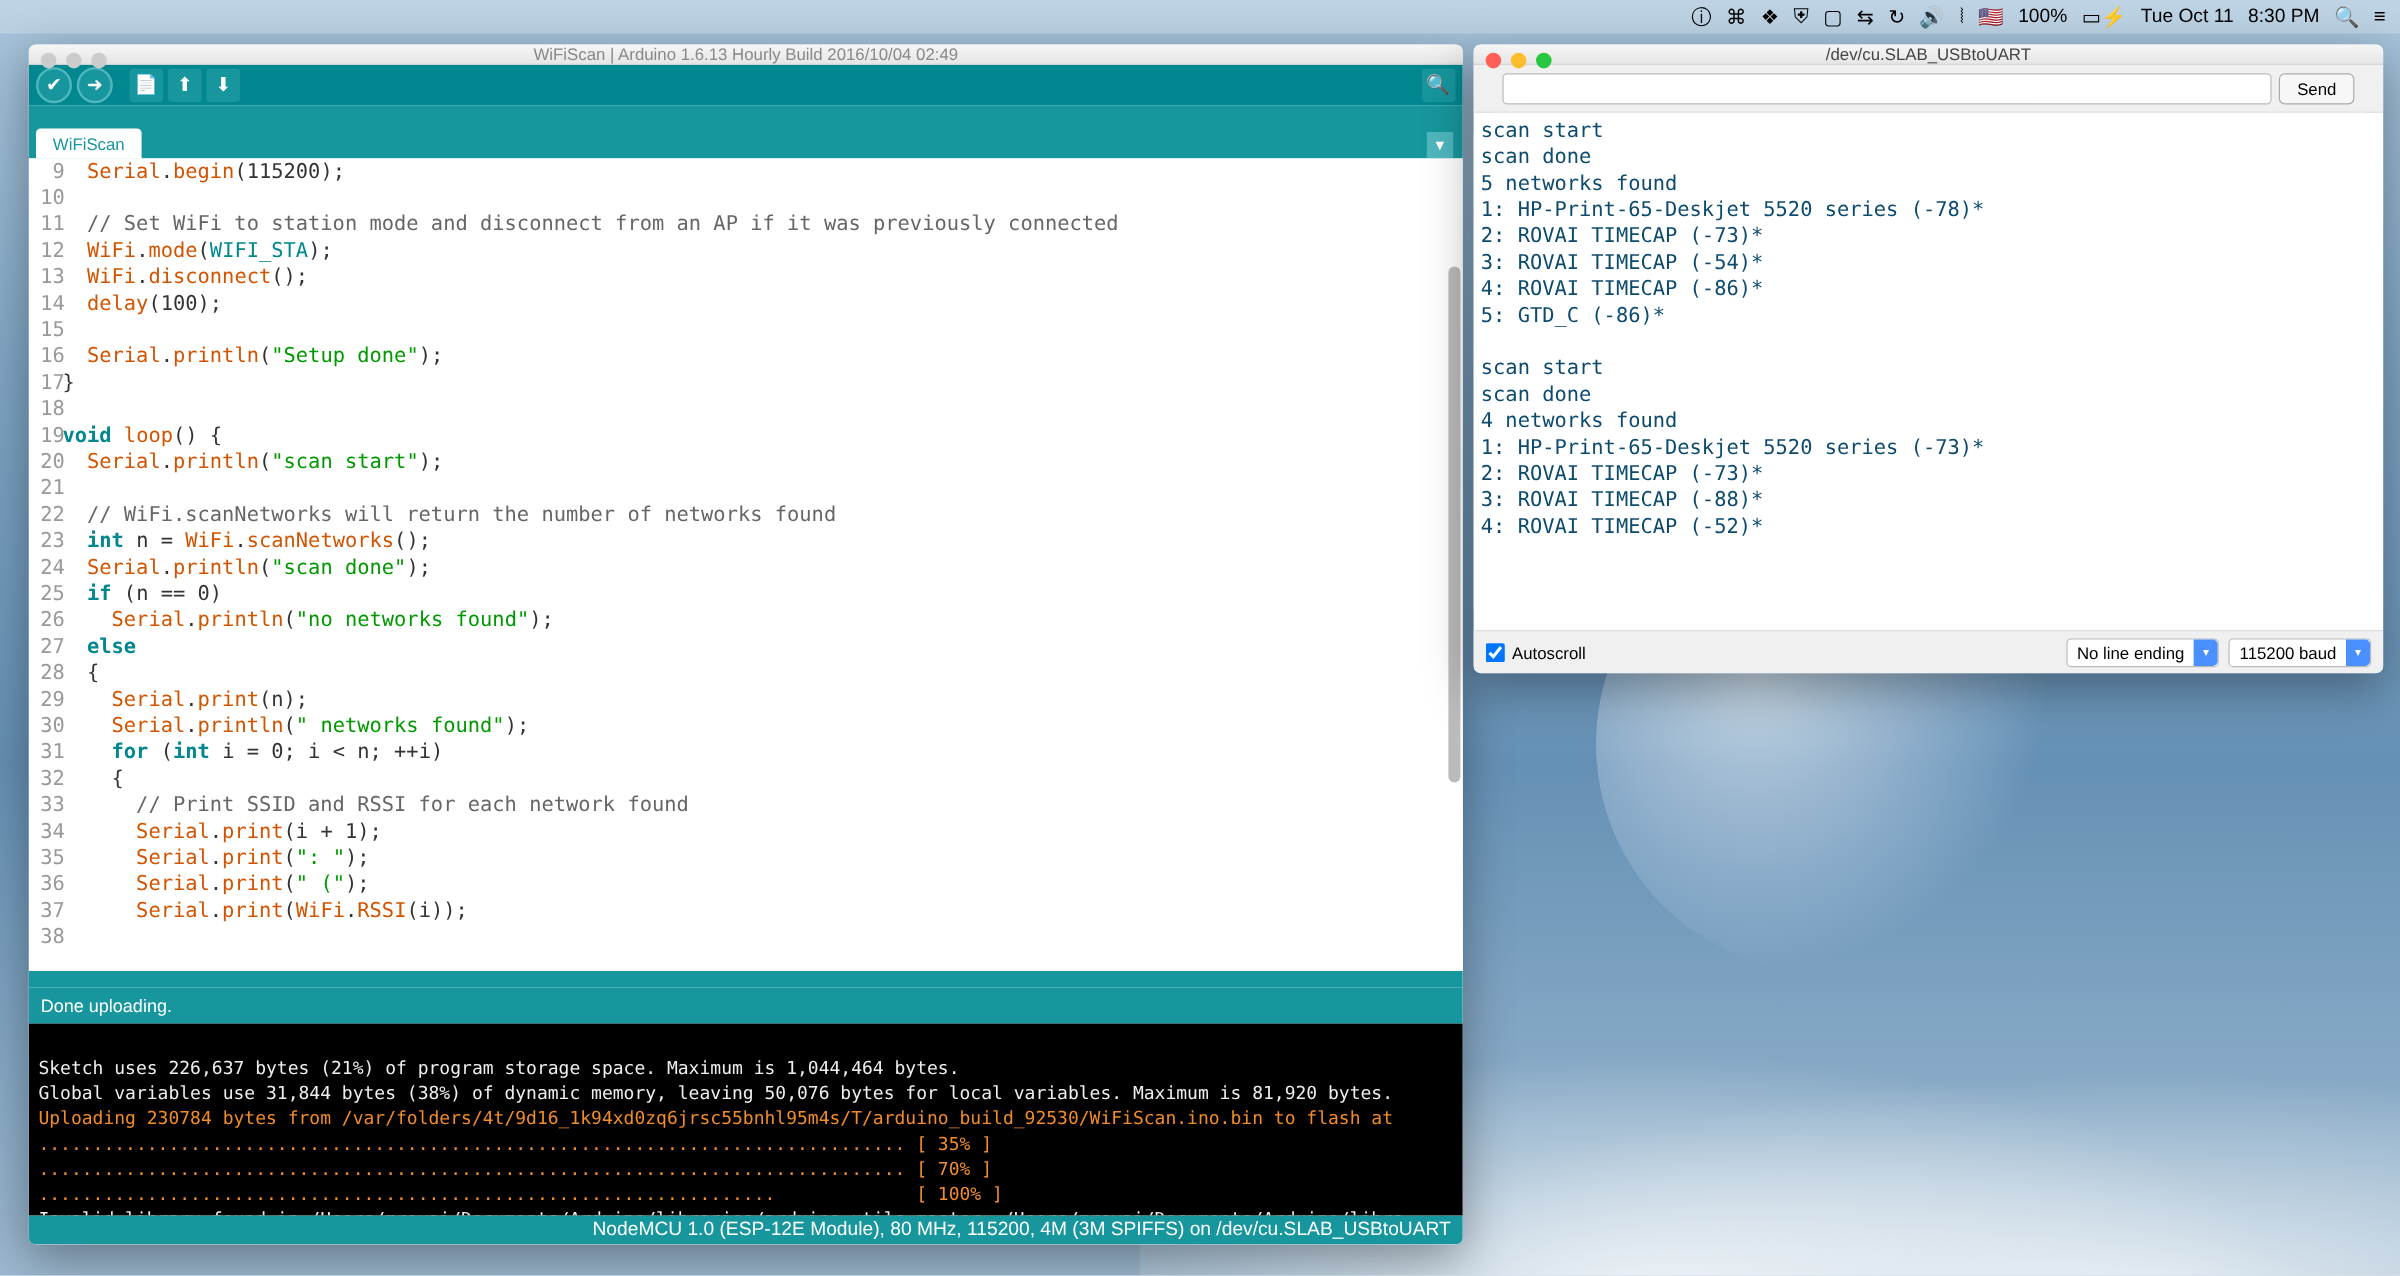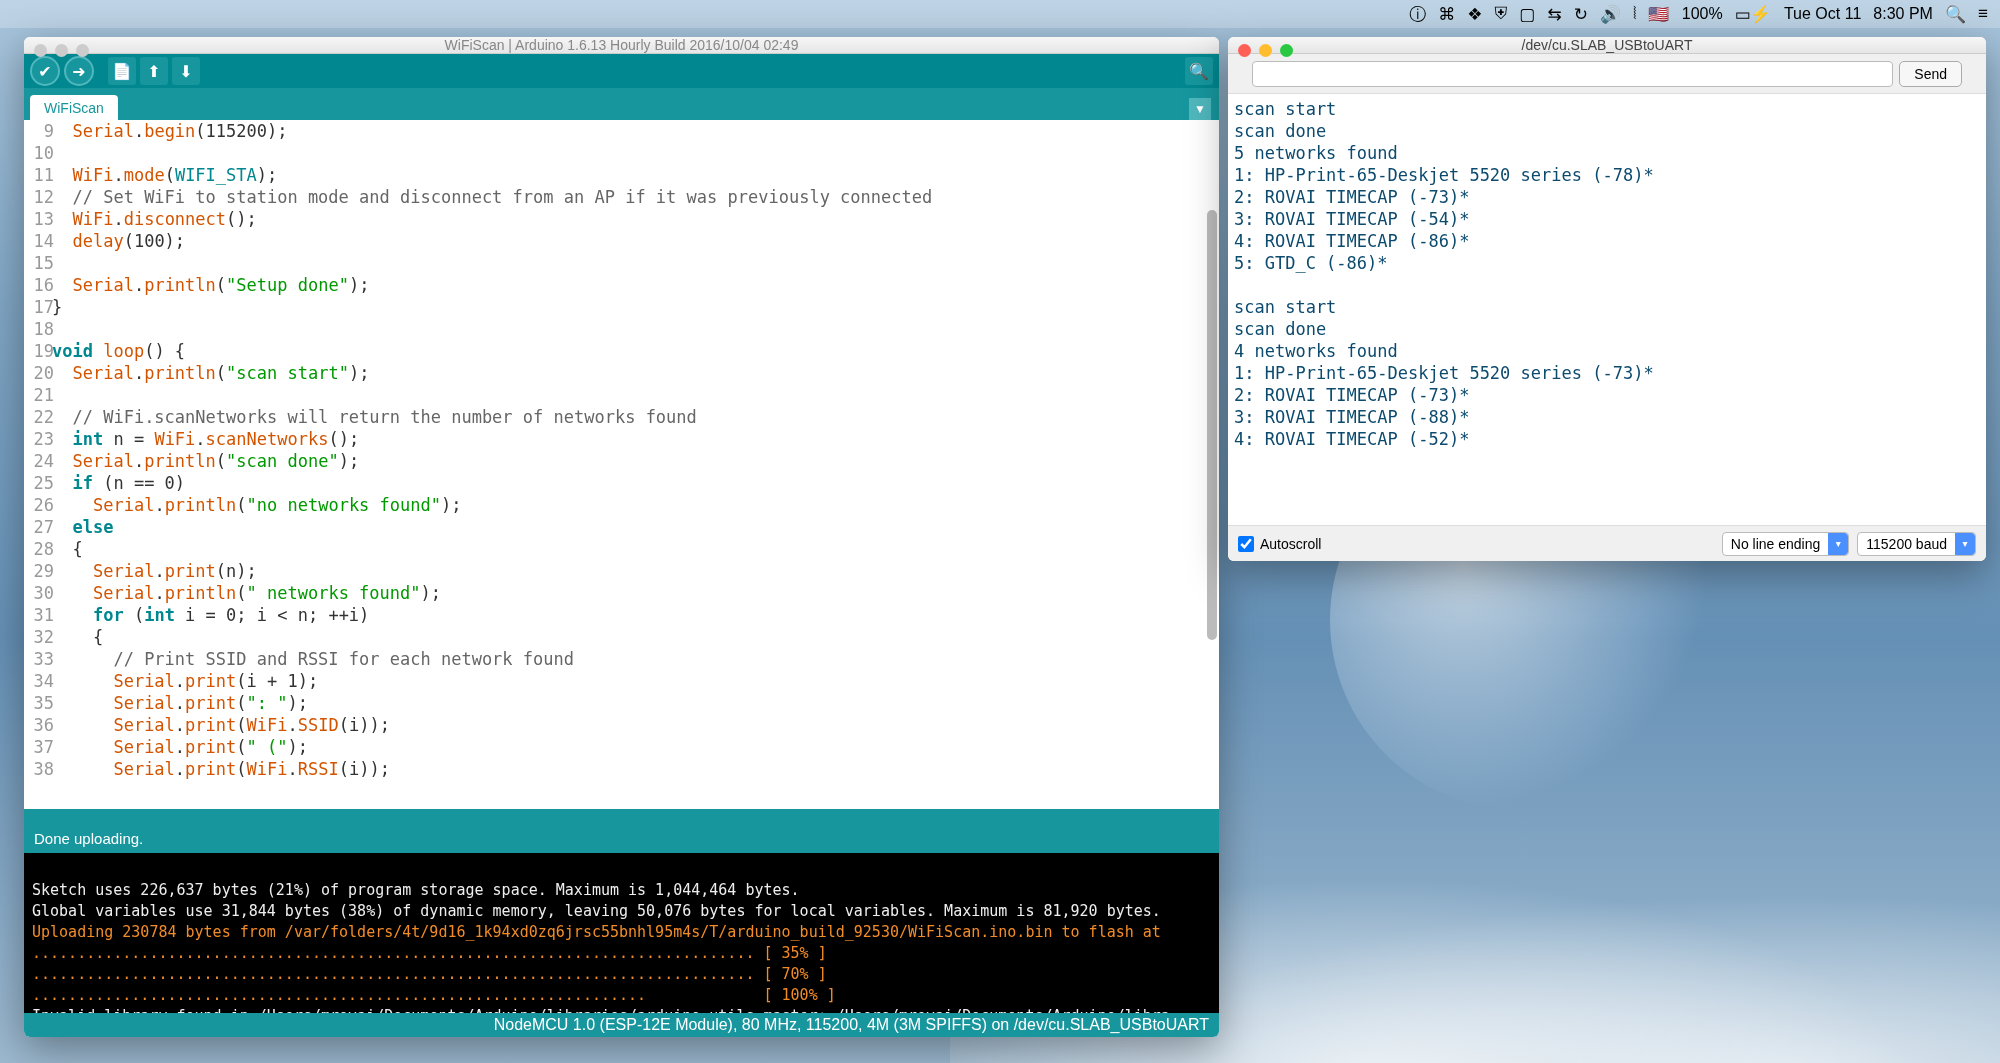--- a/index.html
+++ b/index.html
@@ -61,21 +61,21 @@
     height:34px; background:#00878f;
     display:flex; align-items:center; gap:4px; padding:0 6px;
   }
   .tool-btn {
     width:28px; height:28px; border-radius:3px;
     background:#17969d; display:flex; align-items:center; justify-content:center;
     color:#fff; font-size:16px;
   }
   .tool-btn.round{ border-radius:50%; width:30px; height:30px; background:#17969d; border:2px solid #4fb7bd;}
   .toolbar .spacer { flex:1; }
-  .tabbar { height:32px; background:#17969d; display:flex; align-items:flex-end; padding-left:6px;}
+  .tabbar { height:44px; background:#17969d; display:flex; align-items:flex-end; padding-left:6px;}
   .tab { background:#fff; padding:5px 14px 4px; font-size:14px; color:#17969d; border-radius:4px 4px 0 0;}
   .tab-menu { margin-left:auto; margin-right:8px; width:22px; height:22px; background:#4fb7bd; display:flex;align-items:center;justify-content:center; color:#fff; font-size:12px;}
   .code-area {
     flex:1; overflow:hidden; background:#fff; position:relative;
     font-family: Monaco, Menlo, monospace; font-size:17px; line-height:22px;
   }
   .code-scroll { position:absolute; top:0; left:0; right:14px; bottom:0; overflow:hidden;}
   .gutter { position:absolute; left:0; top:0; width:34px; text-align:right; color:#999; padding-right:4px;}
   .gutter div { height:22px; }
   .code-lines { position:absolute; left:28px; top:0; right:0; }
@@ -202,22 +202,22 @@
           <div>33</div>
           <div>34</div>
           <div>35</div>
           <div>36</div>
           <div>37</div>
           <div>38</div>
         </div>
       <div class="code-lines">
         <div>  <span class="fn">Serial</span>.<span class="fn">begin</span>(115200);</div>
         <div></div>
+        <div>  <span class="cm">// Set WiFi to station mode and disconnect from an AP if it was previously connected</span></div>
         <div>  <span class="fn">WiFi</span>.<span class="fn">mode</span>(<span class="ty">WIFI_STA</span>);</div>
-        <div>  <span class="cm">// Set WiFi to station mode and disconnect from an AP if it was previously connected</span></div>
         <div>  <span class="fn">WiFi</span>.<span class="fn">disconnect</span>();</div>
         <div>  <span class="fn">delay</span>(100);</div>
         <div></div>
         <div>  <span class="fn">Serial</span>.<span class="fn">println</span>(<span class="str">"Setup done"</span>);</div>
         <div>}</div>
         <div></div>
         <div><span class="kw">void</span> <span class="fn">loop</span>() {</div>
         <div>  <span class="fn">Serial</span>.<span class="fn">println</span>(<span class="str">"scan start"</span>);</div>
         <div></div>
         <div>  <span class="cm">// WiFi.scanNetworks will return the number of networks found</span></div>
@@ -227,21 +227,20 @@
         <div>    <span class="fn">Serial</span>.<span class="fn">println</span>(<span class="str">"no networks found"</span>);</div>
         <div>  <span class="kw">else</span></div>
         <div>  {</div>
         <div>    <span class="fn">Serial</span>.<span class="fn">print</span>(n);</div>
         <div>    <span class="fn">Serial</span>.<span class="fn">println</span>(<span class="str">" networks found"</span>);</div>
         <div>    <span class="kw">for</span> (<span class="kw">int</span> i = 0; i &lt; n; ++i)</div>
         <div>    {</div>
         <div>      <span class="cm">// Print SSID and RSSI for each network found</span></div>
         <div>      <span class="fn">Serial</span>.<span class="fn">print</span>(i + 1);</div>
         <div>      <span class="fn">Serial</span>.<span class="fn">print</span>(<span class="str">": "</span>);</div>
-        <div>      <span class="fn">Serial</span>.<span class="fn">print</span>(<span class="fn">WiFi</span>.<span class="fn">SSID</span>(i));</div>
         <div>      <span class="fn">Serial</span>.<span class="fn">print</span>(<span class="str">" ("</span>);</div>
         <div>      <span class="fn">Serial</span>.<span class="fn">print</span>(<span class="fn">WiFi</span>.<span class="fn">RSSI</span>(i));</div>
       </div>
     </div>
     <div class="scrollbar-v">
       <div class="thumb" style="top:90px; height:430px;"></div>
     </div>
   </div>
   <div style="height:14px;background:#17969d;"></div>
   <div class="statusbar">

